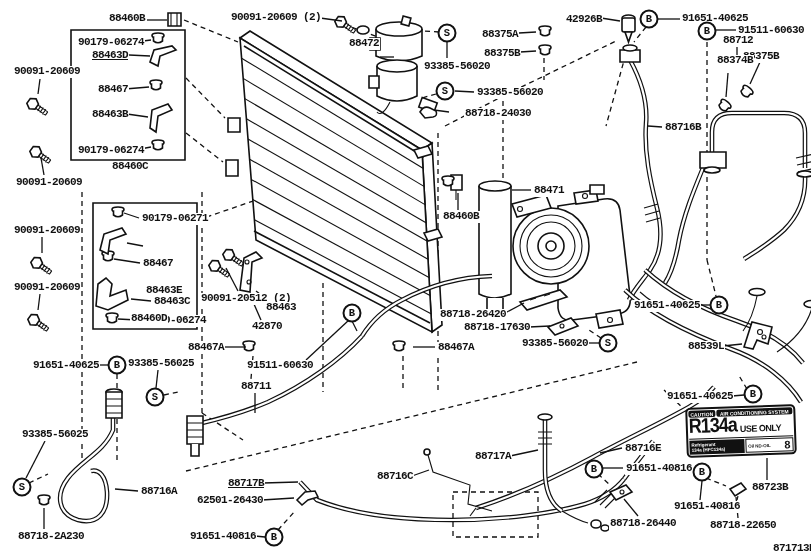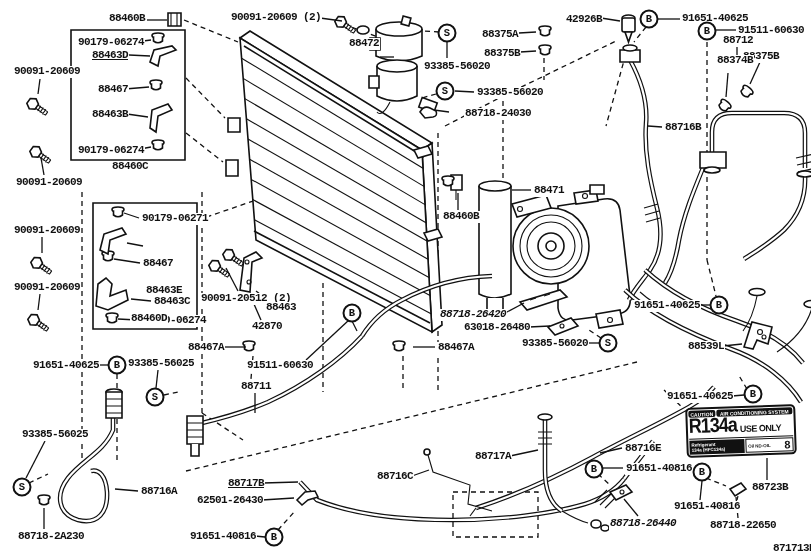--- a/index.html
+++ b/index.html
@@ -389,40 +389,40 @@
       <div class="plabel" style="left: 13px; top: 225px;">90091-20609</div>
       <div class="plabel" style="left: 13px; top: 282px;">90091-20609</div>
       <div class="plabel" style="left: 32px; top: 360px;">91651-40625</div>
       <div class="plabel" style="left: 127px; top: 358px;">93385-56025</div>
       <div class="plabel" style="left: 200px; top: 293px;">90091-20512 (2)</div>
       <div class="plabel" style="left: 265px; top: 302px;">88463</div>
       <div class="plabel" style="left: 251px; top: 321px;">42870</div>
       <div class="plabel" style="left: 187px; top: 342px;">88467A</div>
       <div class="plabel" style="left: 246px; top: 360px;">91511-60630</div>
       <div class="plabel" style="left: 240px; top: 381px;">88711</div>
-      <div class="plabel" style="left: 439px; top: 309px; font-style: italic;">88718-26420</div>
-      <div class="plabel" style="left: 463px; top: 322px;">63018-26480</div>
+      <div class="plabel" style="left: 439px; top: 309px;">88718-26420</div>
+      <div class="plabel" style="left: 463px; top: 322px;">88718-17630</div>
       <div class="plabel" style="left: 521px; top: 338px;">93385-56020</div>
       <div class="plabel" style="left: 437px; top: 342px;">88467A</div>
       <div class="plabel" style="left: 533px; top: 185px;">88471</div>
       <div class="plabel" style="left: 442px; top: 211px;">88460B</div>
       <div class="plabel" style="left: 633px; top: 300px;">91651-40625</div>
       <div class="plabel" style="left: 687px; top: 341px;">88539L</div>
       <div class="plabel" style="left: 666px; top: 391px;">91651-40625</div>
       <div class="plabel" style="left: 21px; top: 429px;">93385-56025</div>
       <div class="plabel" style="left: 140px; top: 486px;">88716A</div>
       <div class="plabel" style="left: 17px; top: 531px;">88718-2A230</div>
       <div class="plabel" style="left: 227px; top: 478px; text-decoration: underline;">88717B</div>
       <div class="plabel" style="left: 196px; top: 495px;">62501-26430</div>
       <div class="plabel" style="left: 189px; top: 531px;">91651-40816</div>
       <div class="plabel" style="left: 376px; top: 471px;">88716C</div>
       <div class="plabel" style="left: 474px; top: 451px;">88717A</div>
       <div class="plabel" style="left: 624px; top: 443px; font-family: Liberation Mono, monospace;">88716E</div>
       <div class="plabel" style="left: 625px; top: 463px;">91651-40816</div>
-      <div class="plabel" style="left: 609px; top: 518px; font-style: italic;">88718-26440</div>
+      <div class="plabel" style="left: 609px; top: 518px;">88718-26440</div>
       <div class="plabel" style="left: 673px; top: 501px;">91651-40816</div>
       <div class="plabel" style="left: 751px; top: 482px;">88723B</div>
       <div class="plabel" style="left: 709px; top: 520px;">88718-22650</div>
       <div class="plabel" style="left: 772px; top: 543px;">871713D</div>
     </div>
 
 <div class="cplate">
   <div class="cp-row1">
     <div class="cp-chip">CAUTION</div>
     <div class="cp-chip" style="flex:1">AIR CONDITIONING SYSTEM</div>

